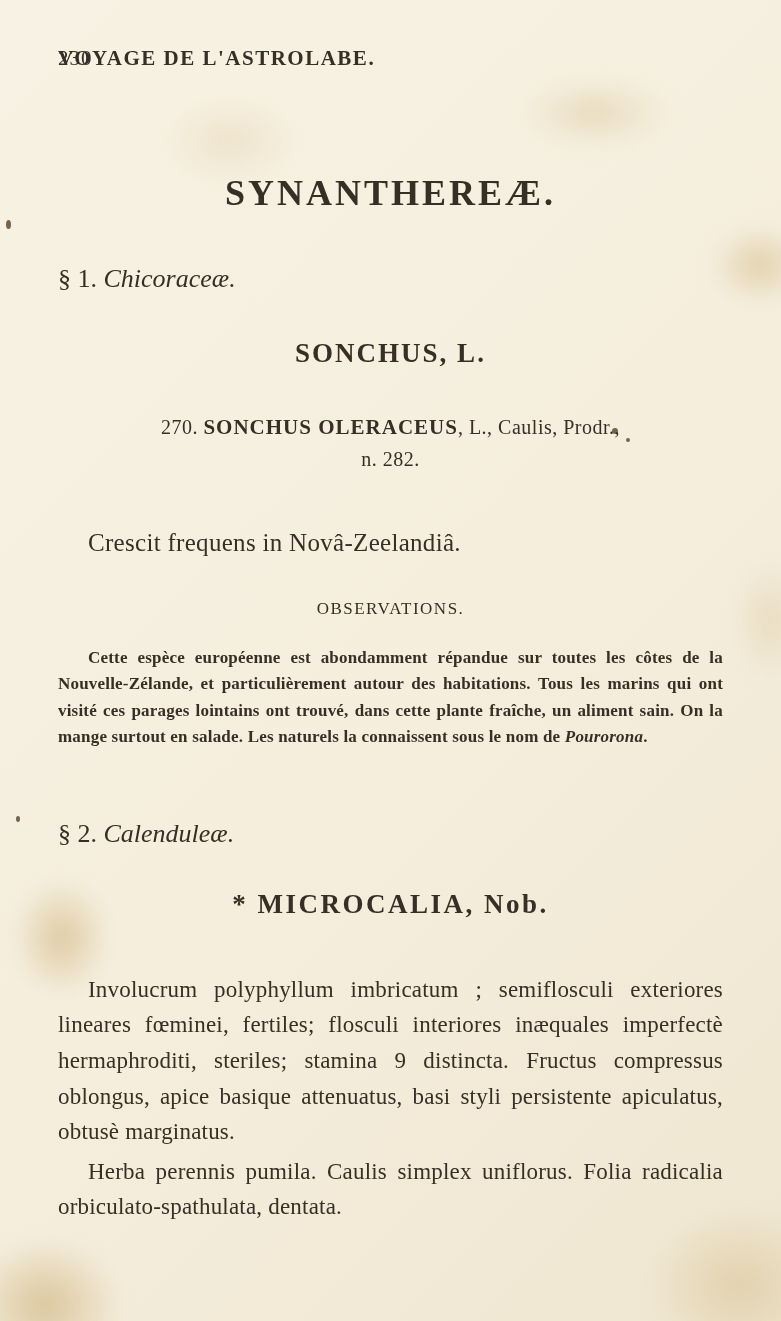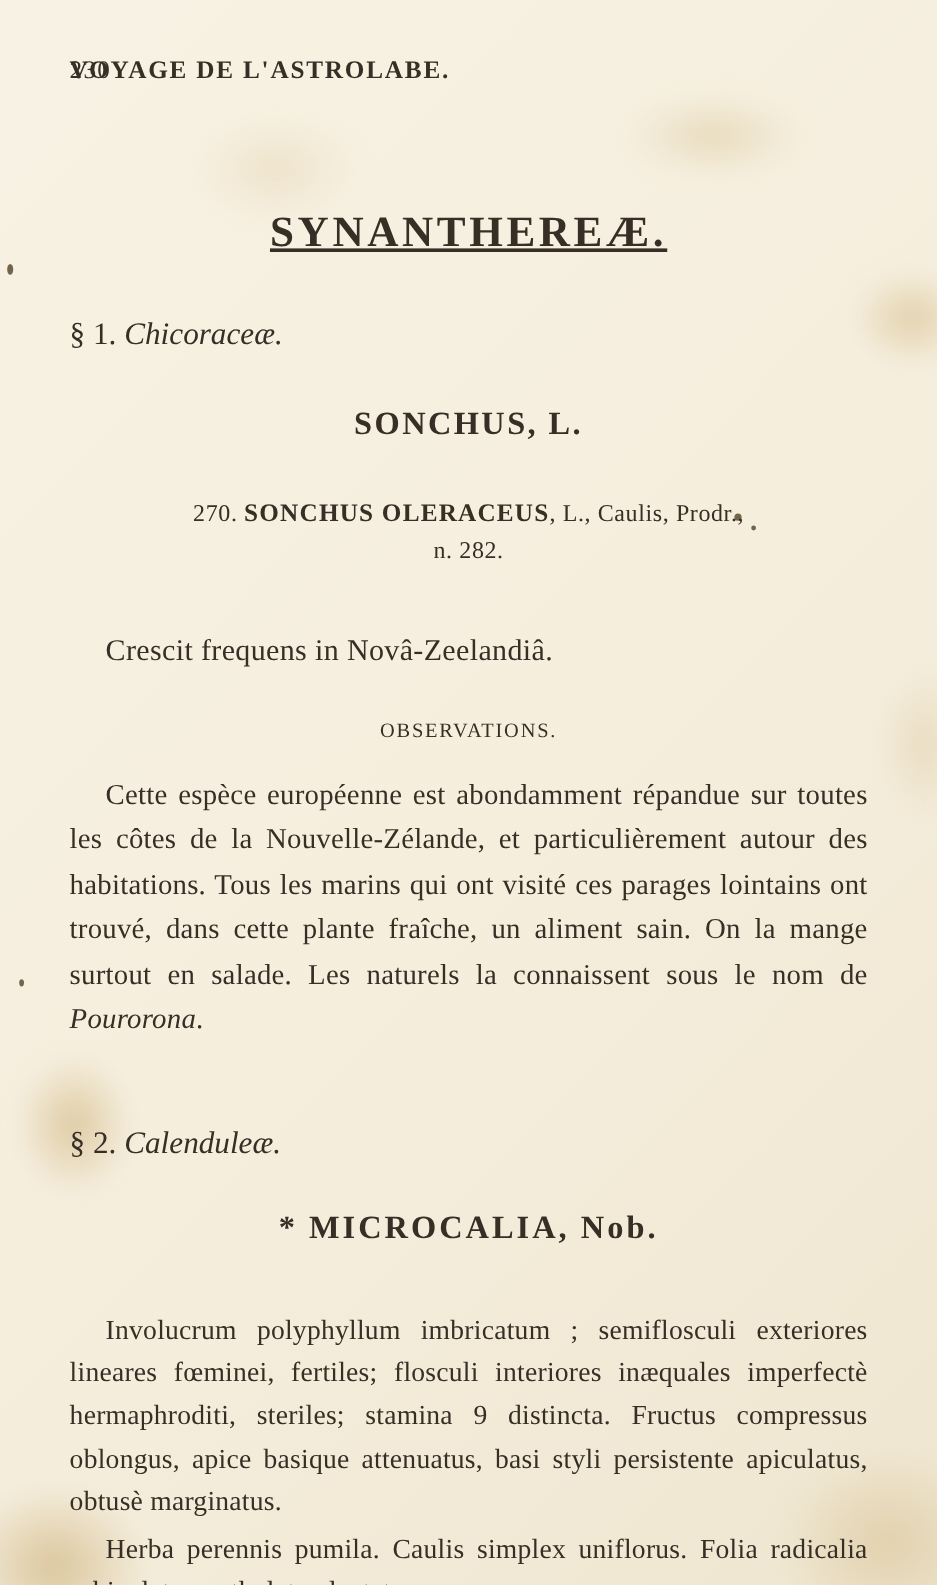--- a/index.html
+++ b/index.html
@@ -43,21 +43,20 @@
     letter-spacing: 1.5px;
   }
 
   
   .family-heading {
     margin: 96px 0 0 0;
     text-align: center;
     font-size: 36px;
     font-weight: 700;
     letter-spacing: 3px;
-    text-decoration: underline;
   }
   .section-line {
     margin-top: 50px;
     text-align: left;
     font-size: 26px;
   }
   .section-label { font-style: normal; }
   .italic { font-style: italic; }
   .genus-heading {
     margin: 44px 0 0 0;
@@ -88,25 +87,26 @@
 
   
   .habitat-line {
     margin-top: 54px;
     font-size: 25px;
     text-indent: 30px;
     letter-spacing: 0.3px;
   }
   .para {
     margin: 26px 0 0 0;
-    font-size: 24px;
+    font-size: 17px;
     line-height: 1.56;
     text-align: justify;
     text-indent: 30px;
     letter-spacing: 0.2px;
+    font-weight: bold;
   }
   .para-lat {
     margin: 52px 0 0 0;
     font-size: 23px;
     line-height: 1.55;
     text-align: justify;
     text-indent: 30px;
     letter-spacing: 0.2px;
   }
   .para-lat2 {

